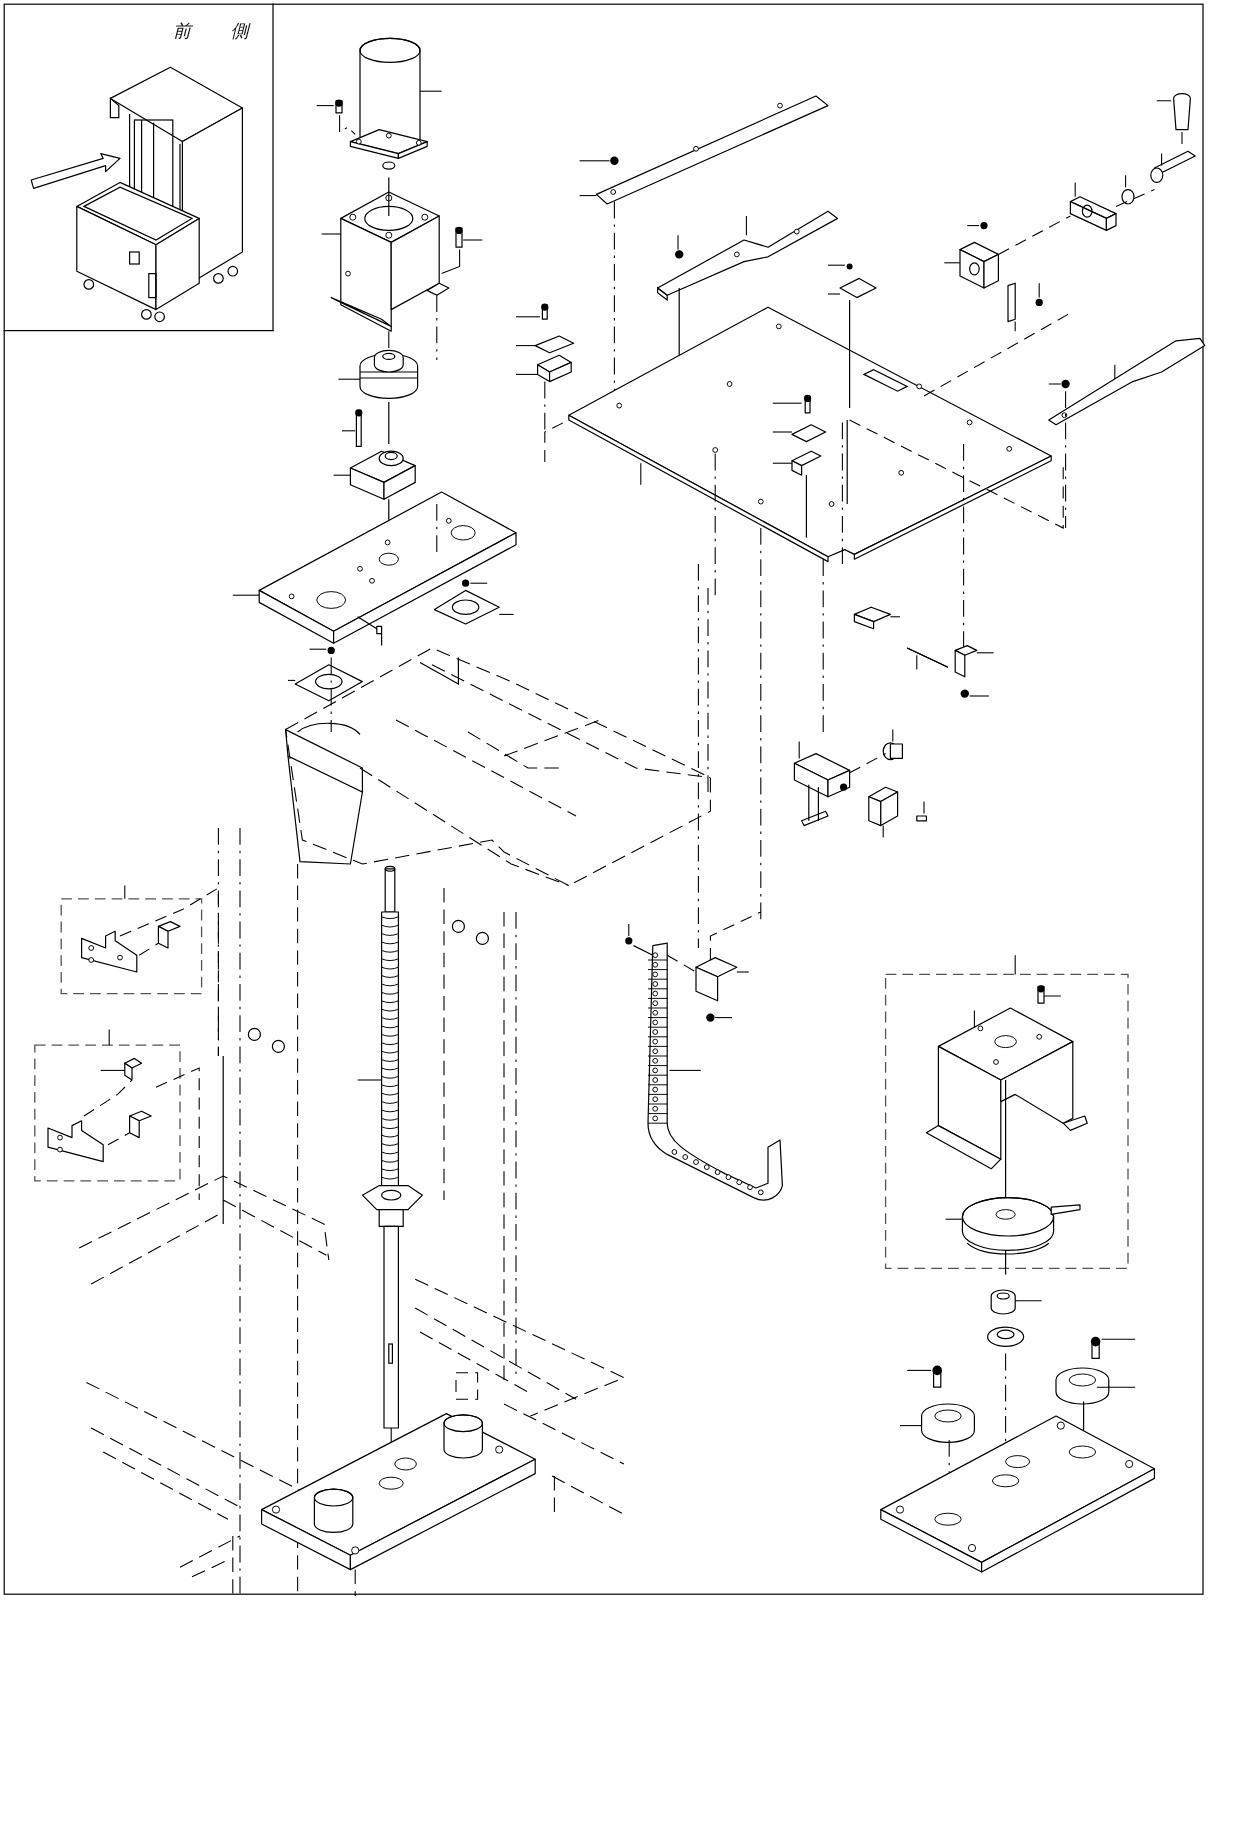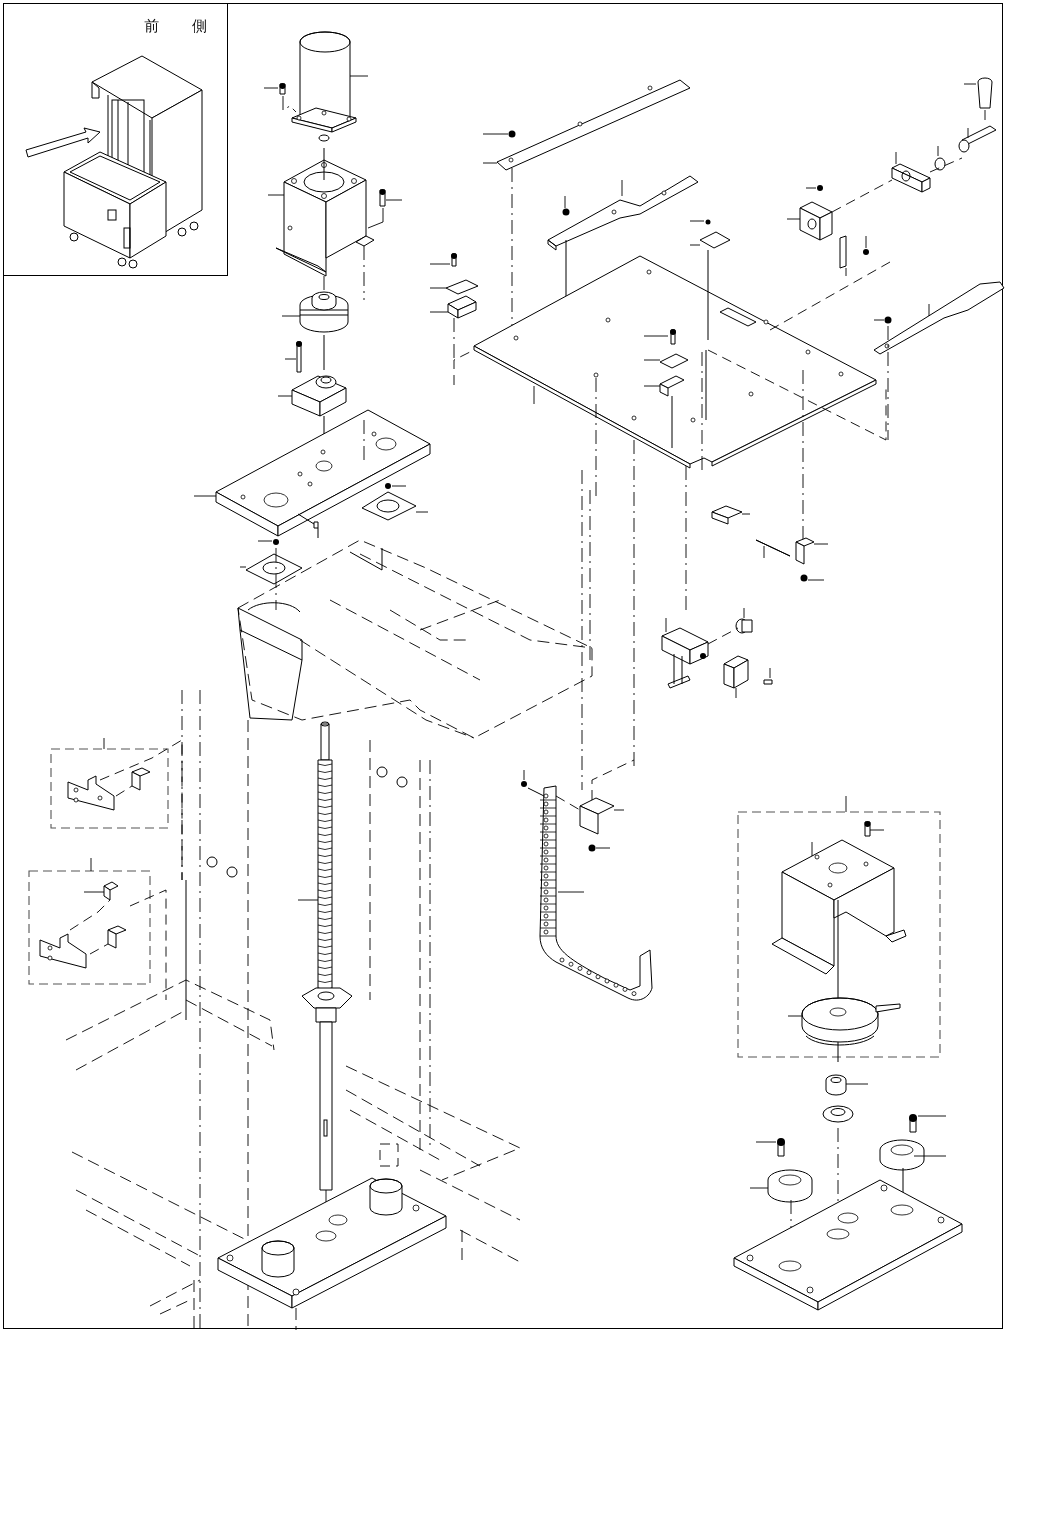--- a/index.html
+++ b/index.html
@@ -1,18 +1,18 @@
 <!DOCTYPE html>
 <html><head>
 <meta charset="utf-8">
 <style>
   html, body { margin: 0; padding: 0; background: #ffffff; }
   body { width: 1043px; height: 1536px; position: relative; overflow: hidden;
          font-family: "DejaVu Sans", sans-serif; }
-  #sheet { position: absolute; left: 0; top: 0; width: 1043px; height: 1536px; }
+  #sheet { position: absolute; left: 0; top: 0; width: 1043px; height: 1536px; font-style: italic; }
   .frame { position: absolute; left: 3px; top: 3px; width: 1000px; height: 1326px;
            border: 1px solid #000; box-sizing: border-box; }
   .inset { position: absolute; left: 3px; top: 3px; width: 225px; height: 273px;
            border-right: 1px solid #000; border-bottom: 1px solid #000; box-sizing: border-box; }
   .inset-label { position: absolute; right: 6px; top: 14px; font-size: 15px;
                  letter-spacing: 14px; color: #111; font-family: "DejaVu Sans", sans-serif; }
   svg { position: absolute; left: 0; top: 0; }
   .p { fill: #fff; stroke: #000; stroke-width: 1; stroke-linejoin: round; }
   .pl { fill: none; stroke: #000; stroke-width: 1; }
   .ph { fill: none; stroke: #000; stroke-width: 0.8; }

